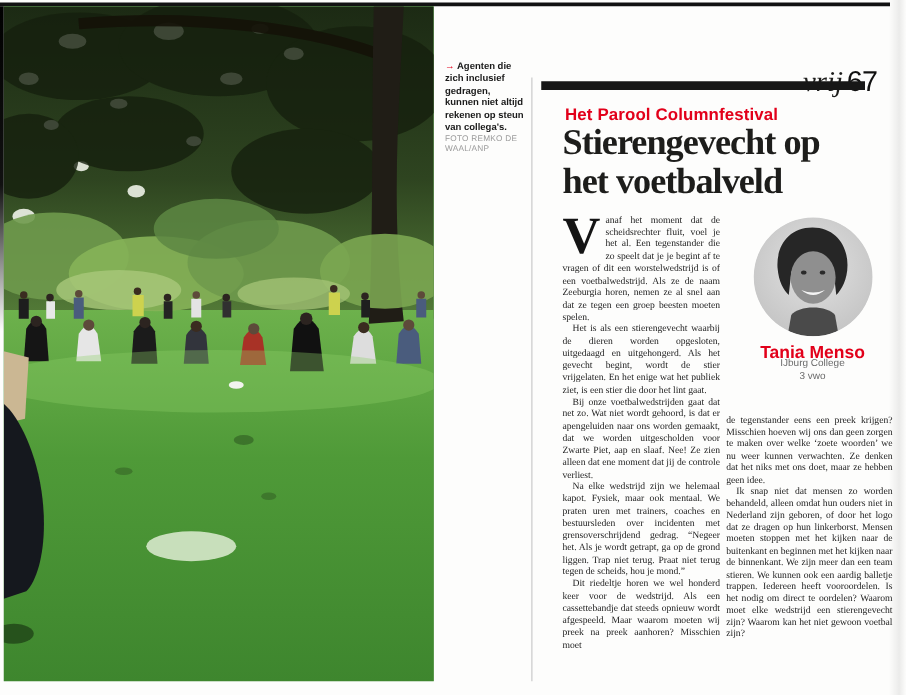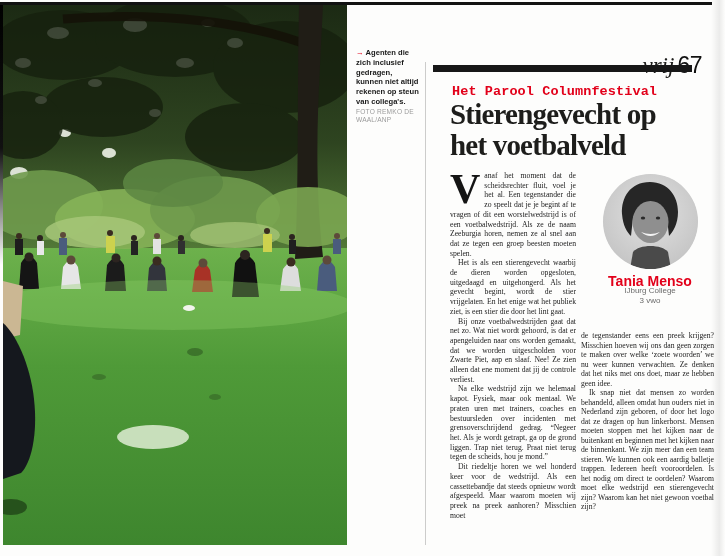--- a/index.html
+++ b/index.html
@@ -25,21 +25,21 @@
   .caption-arrow{color:#e2001a;margin-right:2px;}
   .photo-credit{
     margin-top:1px;font-weight:400;font-size:6.6px;line-height:8.6px;color:#9b9b9b;letter-spacing:0.2px;
   }
   
   .vrule{position:absolute;left:425px;top:62px;width:1px;height:483px;background:#cccccb;}
   
   .black-bar{position:absolute;left:433px;top:65px;width:259px;height:7px;background:#171717;}
   .kicker{
     position:absolute;left:452px;top:84px;width:260px;
-    font-family:Liberation Mono, monospace;font-weight:700;font-size:13.5px;color:#e2001a;letter-spacing:0.1px;
+    font-family:Liberation Sans, sans-serif;font-weight:700;font-size:13.5px;color:#e2001a;letter-spacing:0.1px;
   }
   .headline{
     position:absolute;left:450px;top:99px;width:270px;margin:0;
     font-family:"Liberation Serif",serif;font-weight:600;font-size:29px;line-height:31px;letter-spacing:-0.8px;color:#1d1d1b;
   }
   .bodycol{
     position:absolute;font-size:7.7px;line-height:9.7px;text-align:justify;color:#222;
   }
   .col1{left:450px;top:171px;width:126px;height:375px;}
   .col2{left:581px;top:331px;width:133px;line-height:9.5px;}

